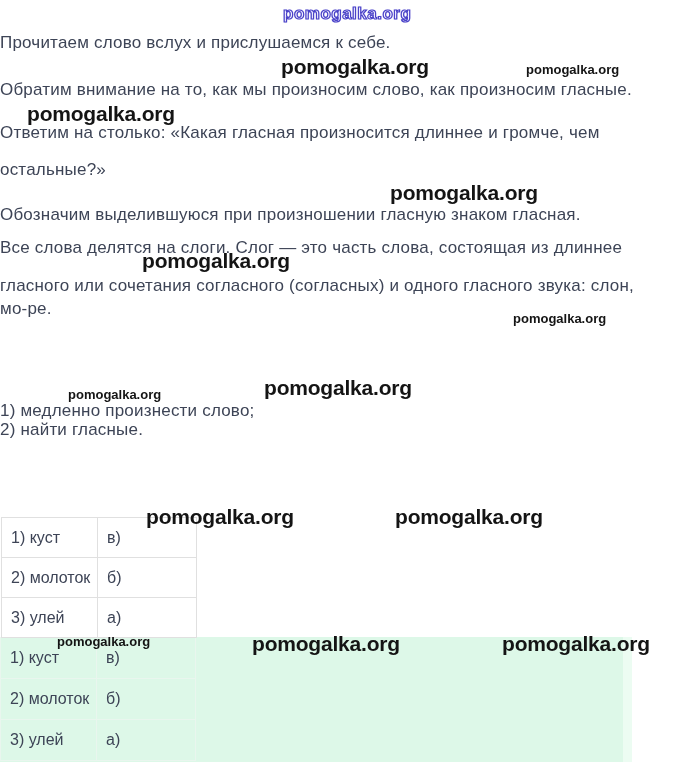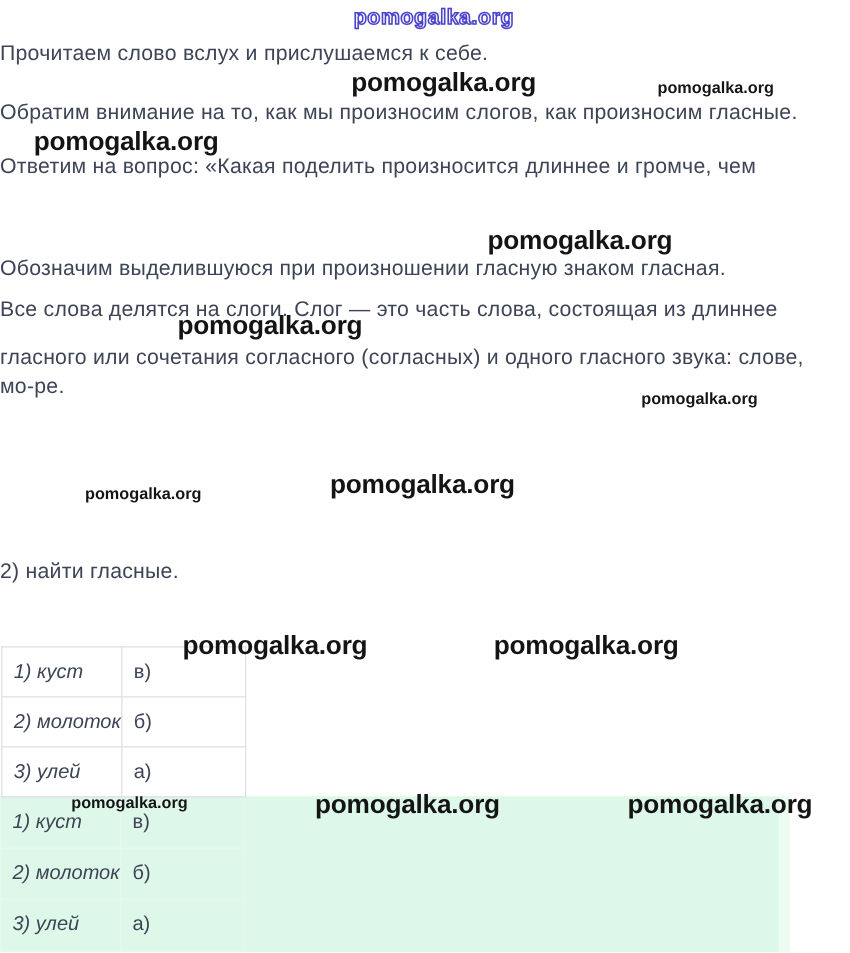--- a/index.html
+++ b/index.html
@@ -49,21 +49,21 @@
     color: #3d4456;
     z-index: 2;
   }
   .ex-table td {
     border: 1px solid #e0e0e0;
     height: 40px;
     vertical-align: middle;
     padding-left: 9px;
     white-space: nowrap;
   }
-  .ex-table .col-word { width: 96px; font-style: italic; }
+  .ex-table .col-word { width: 96px; }
   .ex-table .col-ans  { width: 99px; }
   
   .green-block {
     position: absolute;
     left: 0;
     top: 637px;
     width: 632px;
     height: 125px;
     background: #ddf8e8;
     z-index: 1;
@@ -96,27 +96,29 @@
   <span class="wm wm-sm" style="left:513px; top:311px">pomogalka.org</span>
   <span class="wm wm-sm" style="left:68px;  top:387px">pomogalka.org</span>
   <span class="wm wm-lg" style="left:264px; top:376px">pomogalka.org</span>
   <span class="wm wm-lg" style="left:146px; top:505px">pomogalka.org</span>
   <span class="wm wm-lg" style="left:395px; top:505px">pomogalka.org</span>
   <span class="wm wm-sm" style="left:57px;  top:634px">pomogalka.org</span>
   <span class="wm wm-lg" style="left:252px; top:632px">pomogalka.org</span>
   <span class="wm wm-lg" style="left:502px; top:632px">pomogalka.org</span>
 
   <div class="line" style="top:33px">Прочитаем слово вслух и прислушаемся к себе.</div>
-  <div class="line" style="top:80px">Обратим внимание на то, как мы произносим слогов, как произносим гласные.</div>
-  <div class="line" style="top:123px">Ответим на вопрос: «Какая поделить произносится длиннее и громче, чем</div>
+  <div class="line" style="top:80px">Обратим внимание на то, как мы произносим слово, как произносим гласные.</div>
+  <div class="line" style="top:123px">Ответим на столько: «Какая гласная произносится длиннее и громче, чем</div>
+  <div class="line" style="top:160px">остальные?»</div>
   <div class="line" style="top:205px">Обозначим выделившуюся при произношении гласную знаком гласная.</div>
   <div class="line" style="top:238px">Все слова делятся на слоги. Слог — это часть слова, состоящая из длиннее</div>
-  <div class="line" style="top:276px">гласного или сочетания согласного (согласных) и одного гласного звука: слове,</div>
+  <div class="line" style="top:276px">гласного или сочетания согласного (согласных) и одного гласного звука: слон,</div>
   <div class="line" style="top:299px">мо-ре.</div>
-  <div class="line" style="top:447px">2) найти гласные.</div>
+  <div class="line" style="top:401px">1) медленно произнести слово;</div>
+  <div class="line" style="top:420px">2) найти гласные.</div>
 
   <table class="ex-table" style="left:1px; top:517px">
     <tbody>
         <tr>
       <td class="col-word">1) куст</td>
       <td class="col-ans">в)</td>
     </tr>
     <tr>
       <td class="col-word">2) молоток</td>
       <td class="col-ans">б)</td>

